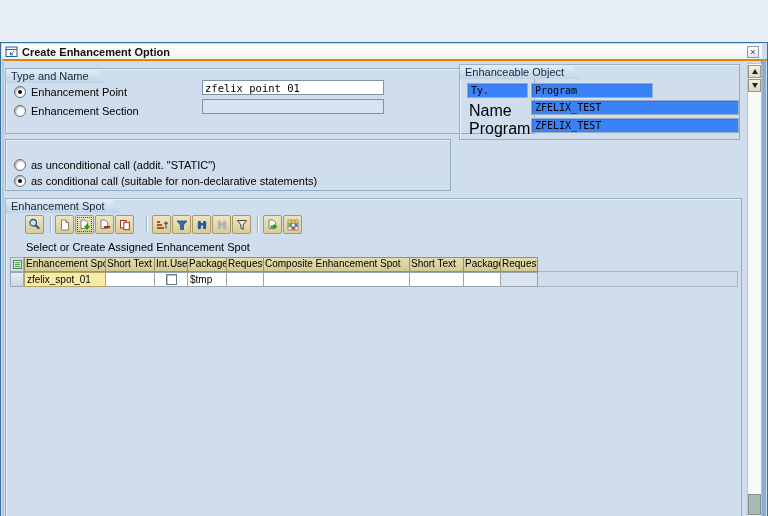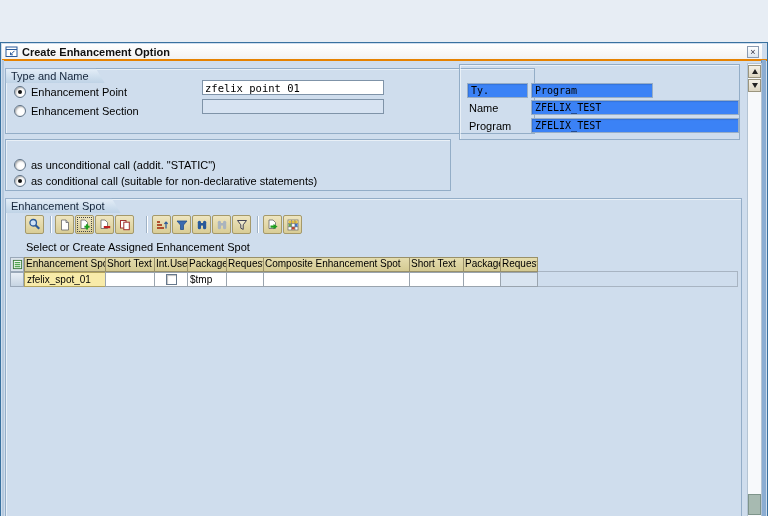--- a/index.html
+++ b/index.html
@@ -36,21 +36,21 @@
     box-shadow:inset 1px 1px 2px rgba(0,0,0,.35);position:relative;flex:0 0 auto;}
   .radio.selected::after{content:"";position:absolute;left:3px;top:3px;width:4px;height:4px;border-radius:50%;background:#111;}
   
   .field{position:absolute;height:15px;border:1px solid #7f93a8;background:#fff;
     font-family:"DejaVu Sans Mono",monospace;font-size:10.5px;padding:0 2px;color:#000;}
   .field.disabled{background:#d7e3f2;}
   .dfield{position:absolute;height:15px;border:1px solid #97adc6;background:#3b82f6;
     box-shadow:inset 1px 1px 1px rgba(0,0,0,.12);
     font-family:"DejaVu Sans Mono",monospace;font-size:10px;line-height:13px;padding:0 3px;
     white-space:nowrap;overflow:hidden;}
-  .plabel{position:absolute;font-size:11px;white-space:nowrap;}
+  .plabel{position:absolute;font-size:16px;white-space:nowrap;}
   
   .tbtn{position:absolute;width:19px;height:19px;background:linear-gradient(#eee5c0,#d9cd96);
     border:1px solid #a5996a;border-radius:2px;display:flex;align-items:center;justify-content:center;}
   .tbtn.focus{outline:1px dotted #444;outline-offset:-3px;}
   .tsep{position:absolute;width:1px;height:17px;background:#9fb2c6;box-shadow:1px 0 0 #ffffff;}
   
   .trow{position:absolute;display:flex;height:15px;}
   .hcell{background:linear-gradient(#e4dcae,#d4ca92);border:1px solid #999069;margin-right:-1px;
     font-size:10px;line-height:12px;padding:0 1px;white-space:nowrap;overflow:hidden;color:#000;}
   .dcell{background:#fff;border:1px solid #9aa4ae;margin-right:-1px;font-size:10px;line-height:12px;
@@ -105,20 +105,21 @@
     </div>
     <input class="field" style="left: 196px; top: 11px; width: 182px;" value="zfelix_point_01">
     <div class="radio-row" style="left:8px;top:36px">
       <span class="radio"></span>
       <span>Enhancement Section</span>
     </div>
     <input class="field disabled" style="left: 196px; top: 30px; width: 182px;" value="">
   </div>
 
   <div class="group" style="left:458px;top:21px;width:281px;height:76px">
+    <div class="gtab">Enhanceable Object</div>
     <div class="dfield" style="left:7px;top:18px;width:61px">Ty.</div>
     <div class="dfield" style="left:71px;top:18px;width:122px">Program</div>
     <div class="plabel" style="left:9px;top:37px">Name</div>
     <div class="dfield" style="left:71px;top:35px;width:208px">ZFELIX_TEST</div>
     <div class="plabel" style="left:9px;top:55px">Program</div>
     <div class="dfield" style="left:71px;top:53px;width:208px">ZFELIX_TEST</div>
   </div>
 
   <div class="group" style="left:4px;top:96px;width:446px;height:52px">
     <div class="radio-row" style="left:8px;top:19px">

